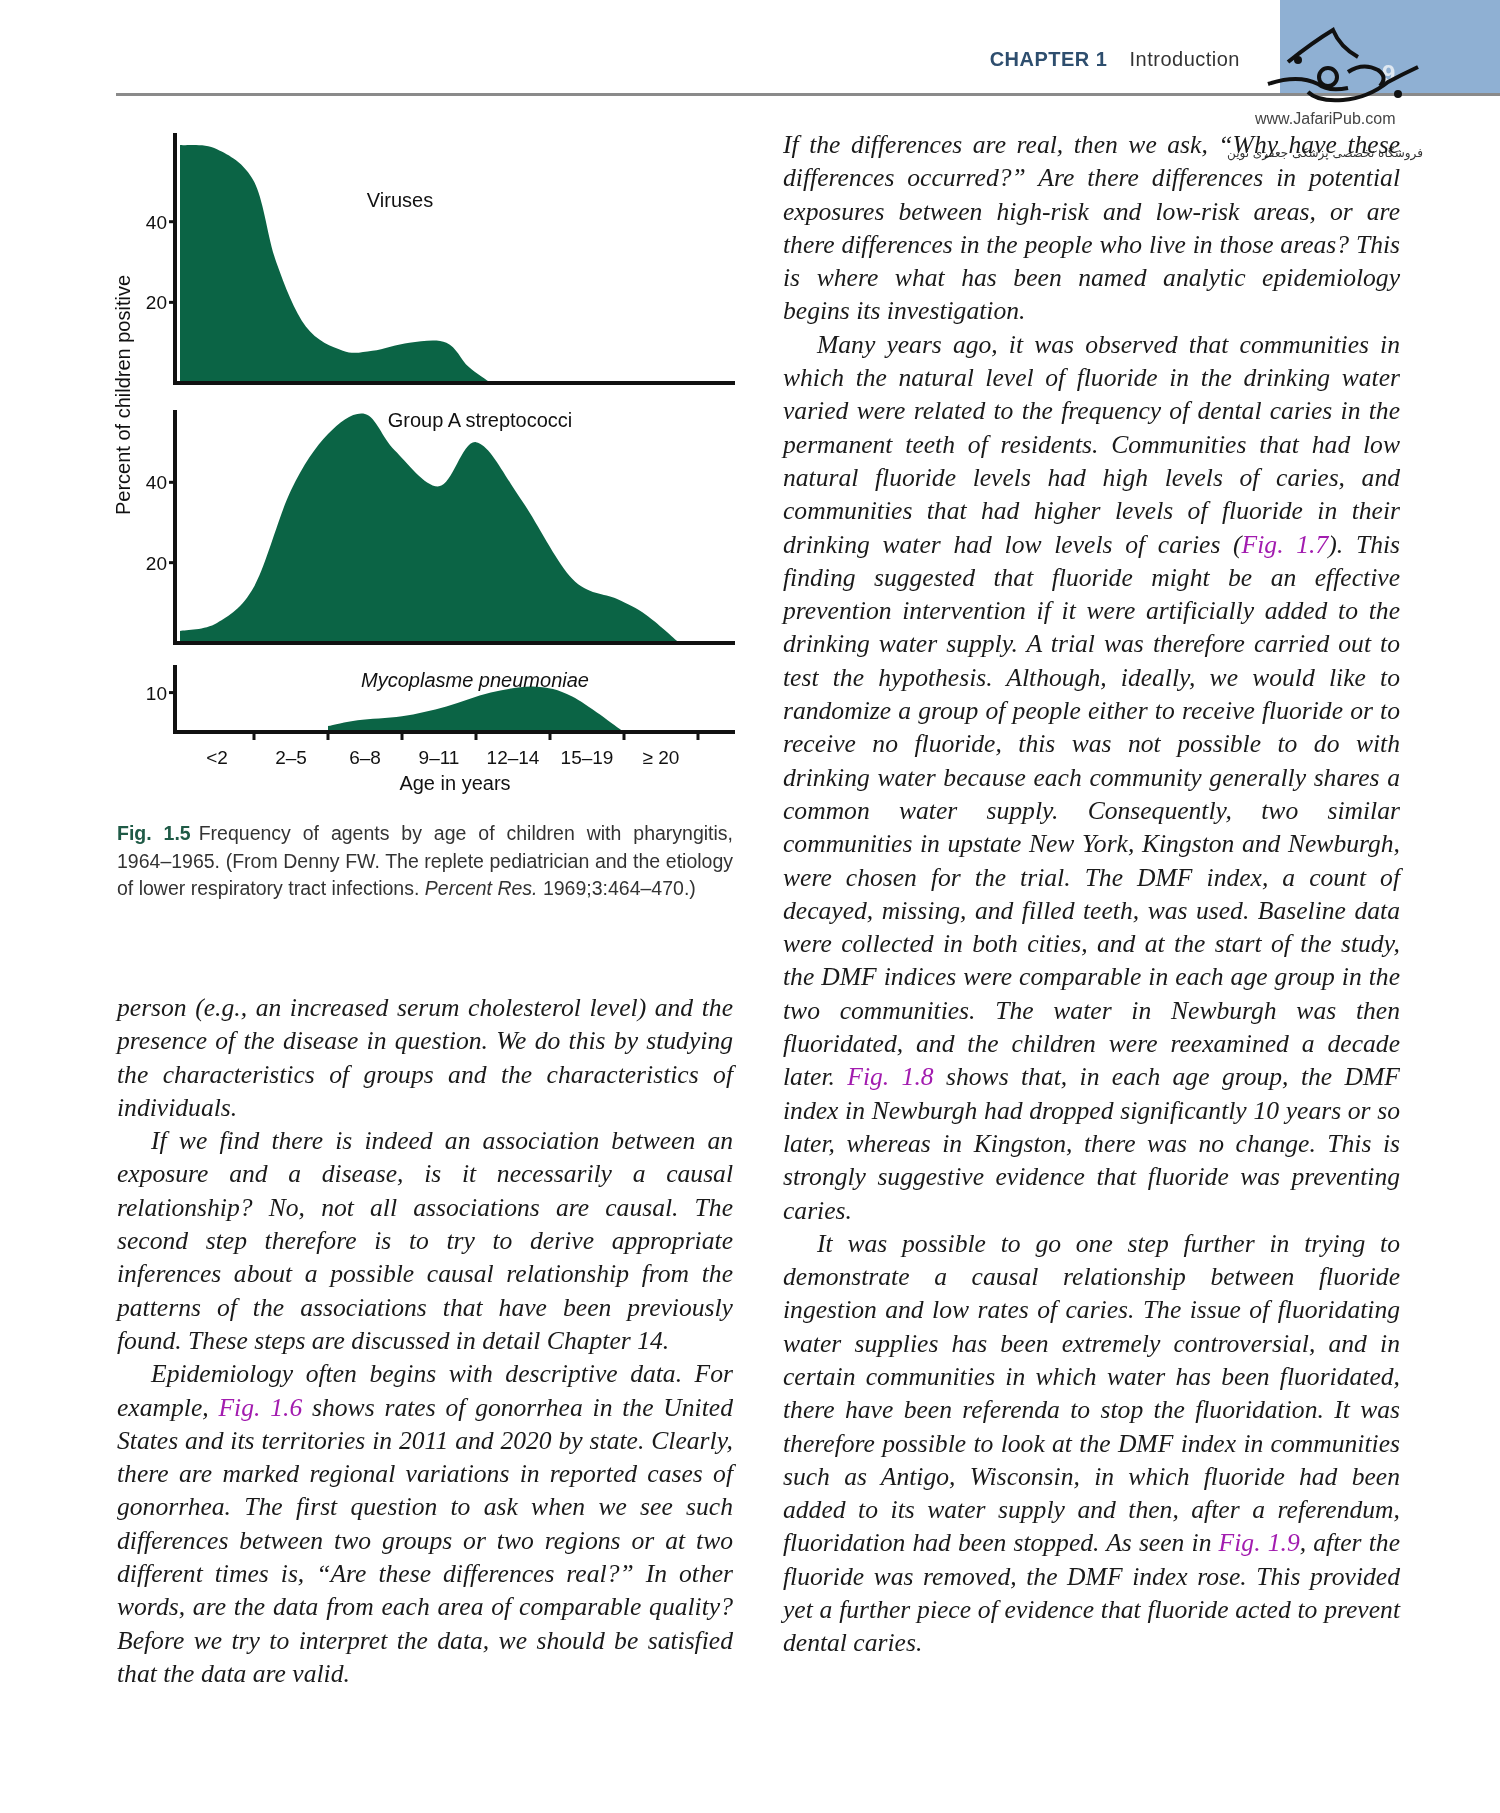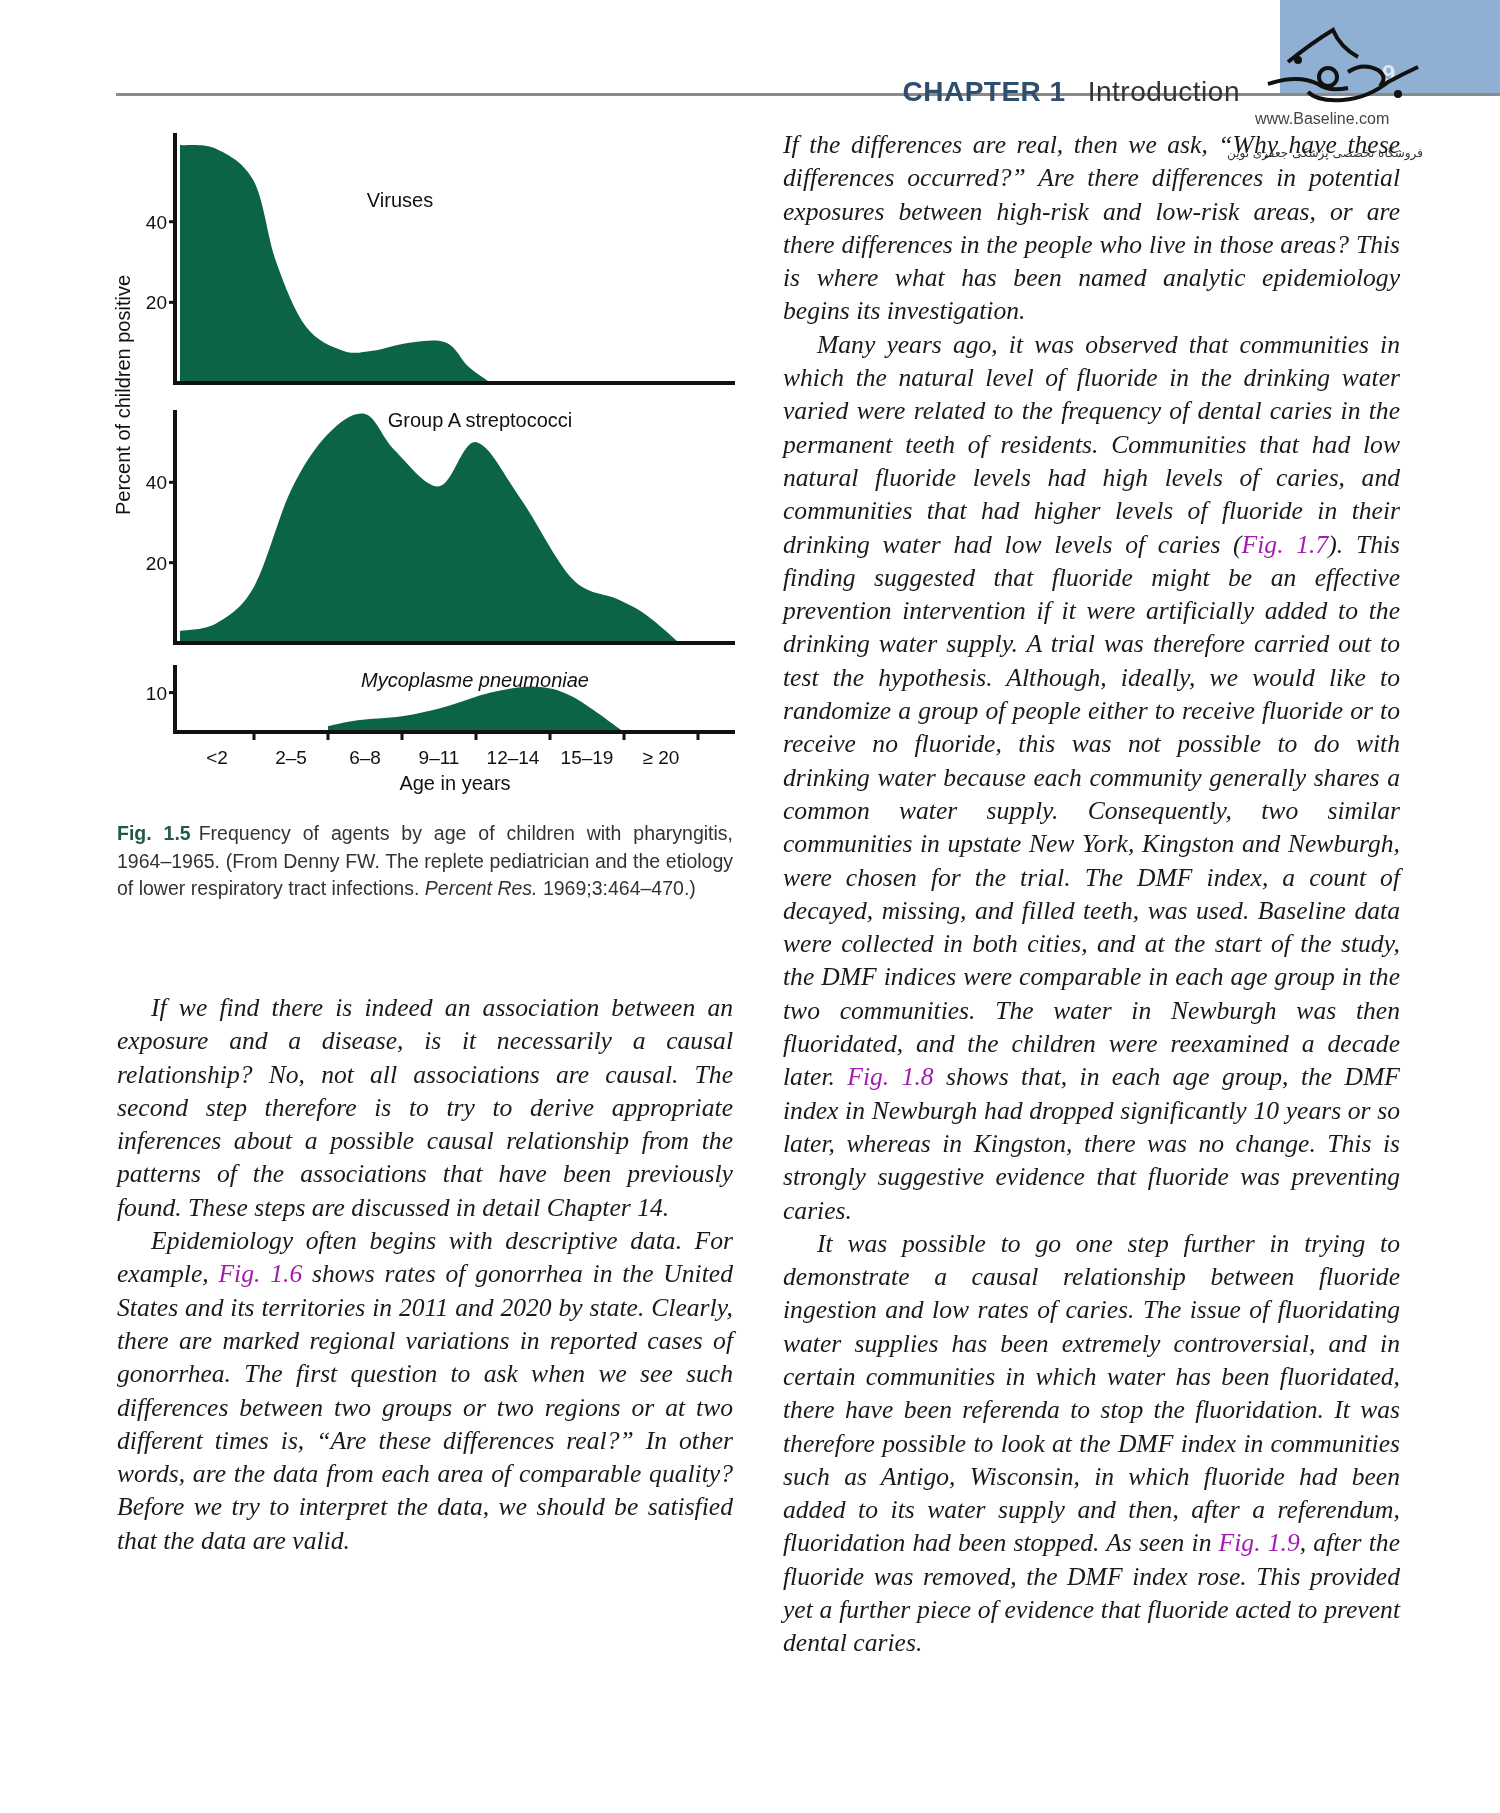--- a/index.html
+++ b/index.html
@@ -1,20 +1,20 @@
 <!DOCTYPE html>
 <html><head>
 <meta charset="utf-8">
 <style>
   html, body { margin: 0; padding: 0; background: #ffffff; }
   body { width: 1500px; height: 1813px; position: relative; overflow: hidden; font-family: "Liberation Serif", serif; color: #1a1a1a; }
 
   .corner-block { position: absolute; left: 1280px; top: 0; width: 220px; height: 96px; background: #8fb0d3; }
   .header-rule { position: absolute; left: 116px; top: 93px; width: 1384px; height: 3px; background: #8a8a8a; }
-  .running-head { position: absolute; top: 76px; right: 260px; font-family: "Liberation Sans", sans-serif; font-size: 28px; white-space: nowrap; }
+  .running-head { position: absolute; top: 48px; right: 260px; font-family: "Liberation Sans", sans-serif; font-size: 20px; white-space: nowrap; }
   .running-head .chap { color: #2e4e6e; font-weight: bold; letter-spacing: 0.5px; }
   .running-head .sect { color: #333; margin-left: 22px; letter-spacing: 0.5px; }
   .page-num { position: absolute; left: 1382px; top: 60px; font-family: "Liberation Sans", sans-serif; font-size: 24px; color: #dfe8f1; font-weight: bold; }
 
   .logo { position: absolute; left: 1248px; top: 22px; width: 180px; height: 90px; }
   .wm-url { position: absolute; left: 1255px; top: 110px; font-family: "Liberation Sans", sans-serif; font-size: 16px; color: #444; }
   .wm-fa { position: absolute; left: 1227px; top: 146px; font-family: "DejaVu Sans", sans-serif; font-size: 12px; color: #333; direction: rtl; white-space: nowrap; }
 
   .col { position: absolute; font-size: 25.6px; line-height: 33.3px; text-align: justify; hyphens: none; font-style: italic; }
   .col p { margin: 0; }
@@ -43,21 +43,21 @@
 
 <svg class="logo" viewBox="0 0 180 90">
   <path d="M20 62 Q50 52 70 62 Q80 70 100 66" stroke="#111" stroke-width="4" fill="none"></path>
   <path d="M40 40 Q65 20 85 8 Q92 25 110 35" stroke="#111" stroke-width="4" fill="none"></path>
   <path d="M60 70 Q70 80 95 78 Q120 76 140 60 Q155 52 170 45" stroke="#111" stroke-width="4" fill="none"></path>
   <path d="M100 50 Q115 40 130 48 Q140 55 132 64" stroke="#111" stroke-width="4" fill="none"></path>
   <circle cx="80" cy="55" r="9" fill="none" stroke="#111" stroke-width="4"></circle>
   <circle cx="50" cy="38" r="4" fill="#111"></circle>
   <circle cx="150" cy="72" r="4" fill="#111"></circle>
 </svg>
-<div class="wm-url">www.Baseline.com</div>
+<div class="wm-url">www.JafariPub.com</div>
 <div class="wm-fa">فروشگاه تخصصی پزشکی جعفری نوین</div>
 
 <div class="figure">
   <svg id="chart" width="640" height="690">
       <path d="M 70 258 L 70 20.096774193548384 C 76.16666666666667 20.768817204301076, 94.66666666666667 18.080645161290345, 107 24.12903225806454 C 119.33333333333333 30.177419354838737, 134.13333333333333 37.5698924731183, 144 56.387096774193566 C 153.86666666666667 75.20430107526883, 157.56666666666666 112.83870967741936, 166.2 137.03225806451613 C 174.83333333333331 161.2258064516129, 184.70000000000002 186.76344086021507, 195.8 201.5483870967742 C 206.9 216.33333333333334, 221.70000000000002 221.70967741935485, 232.8 225.74193548387098 C 243.9 229.7741935483871, 251.29999999999998 227.08602150537635, 262.4 225.74193548387098 C 273.5 224.3978494623656, 287.0666666666666 219.0215053763441, 299.4 217.67741935483872 C 311.73333333333335 216.33333333333334, 326.53333333333336 213.6451612903226, 336.40000000000003 217.67741935483872 C 346.2666666666667 221.70967741935485, 351.2 235.1505376344086, 358.59999999999997 241.8709677419355 C 365.99999999999994 248.59139784946237, 377.1 255.31182795698925, 380.8 258 L 380.8 258 Z" fill="#0b6445"></path>
       <line x1="65" y1="8" x2="65" y2="260" stroke="#111" stroke-width="4"></line>
       <line x1="63" y1="258" x2="625" y2="258" stroke="#111" stroke-width="4"></line>
       <line x1="59" y1="177.35483870967744" x2="65" y2="177.35483870967744" stroke="#111" stroke-width="3"></line>
       <text x="57" y="184.35483870967744" text-anchor="end" font-size="19" class="chart-text">20</text>
       <line x1="59" y1="96.70967741935485" x2="65" y2="96.70967741935485" stroke="#111" stroke-width="3"></line>
@@ -94,20 +94,21 @@
       <text x="345" y="665" text-anchor="middle" font-size="20" class="chart-text">Age in years</text>
       <text x="0" y="0" text-anchor="middle" font-size="20" class="chart-text" transform="translate(20 270) rotate(-90)">Percent of children positive</text>
     </svg>
 </div>
 
 <div class="caption">
   <span class="fig-label">Fig. 1.5</span><span>Frequency of agents by age of children with pharyngitis, 1964–1965. (From Denny FW. The replete pediatrician and the etiology of lower respiratory tract infections. </span><em>Percent Res.</em><span> 1969;3:464–470.)</span>
 </div>
 
 <div class="col col-left-text">
+  <p>person (e.g., an increased serum cholesterol level) and the presence of the disease in question. We do this by studying the characteristics of groups and the characteristics of individuals.</p>
   <p class="indent">If we find there is indeed an association between an exposure and a disease, is it necessarily a causal relationship? No, not all associations are causal. The second step therefore is to try to derive appropriate inferences about a possible causal relationship from the patterns of the associations that have been previously found. These steps are discussed in detail Chapter 14.</p>
   <p class="indent"><span>Epidemiology often begins with descriptive data. For example, </span><span class="link">Fig. 1.6</span><span> shows rates of gonorrhea in the United States and its territories in 2011 and 2020 by state. Clearly, there are marked regional variations in reported cases of gonorrhea. The first question to ask when we see such differences between two groups or two regions or at two different times is, “Are these differences real?” In other words, are the data from each area of comparable quality? Before we try to interpret the data, we should be satisfied that the data are valid.</span></p>
 </div>
 
 <div class="col col-right">
   <p>If the differences are real, then we ask, “Why have these differences occurred?” Are there differences in potential exposures between high-risk and low-risk areas, or are there differences in the people who live in those areas? This is where what has been named analytic epidemiology begins its investigation.</p>
   <p class="indent"><span>Many years ago, it was observed that communities in which the natural level of fluoride in the drinking water varied were related to the frequency of dental caries in the permanent teeth of residents. Communities that had low natural fluoride levels had high levels of caries, and communities that had higher levels of fluoride in their drinking water had low levels of caries (</span><span class="link">Fig. 1.7</span><span>). This finding suggested that fluoride might be an effective prevention intervention if it were artificially added to the drinking water supply. A trial was therefore carried out to test the hypothesis. Although, ideally, we would like to randomize a group of people either to receive fluoride or to receive no fluoride, this was not possible to do with drinking water because each community generally shares a common water supply. Consequently, two similar communities in upstate New York, Kingston and Newburgh, were chosen for the trial. The DMF index, a count of decayed, missing, and filled teeth, was used. Baseline data were collected in both cities, and at the start of the study, the DMF indices were comparable in each age group in the two communities. The water in Newburgh was then fluoridated, and the children were reexamined a decade later. </span><span class="link">Fig. 1.8</span><span> shows that, in each age group, the DMF index in Newburgh had dropped significantly 10 years or so later, whereas in Kingston, there was no change. This is strongly suggestive evidence that fluoride was preventing caries.</span></p>
   <p class="indent"><span>It was possible to go one step further in trying to demonstrate a causal relationship between fluoride ingestion and low rates of caries. The issue of fluoridating water supplies has been extremely controversial, and in certain communities in which water has been fluoridated, there have been referenda to stop the fluoridation. It was therefore possible to look at the DMF index in communities such as Antigo, Wisconsin, in which fluoride had been added to its water supply and then, after a referendum, fluoridation had been stopped. As seen in </span><span class="link">Fig. 1.9</span><span>, after the fluoride was removed, the DMF index rose. This provided yet a further piece of evidence that fluoride acted to prevent dental caries.</span></p>
 </div>
 

